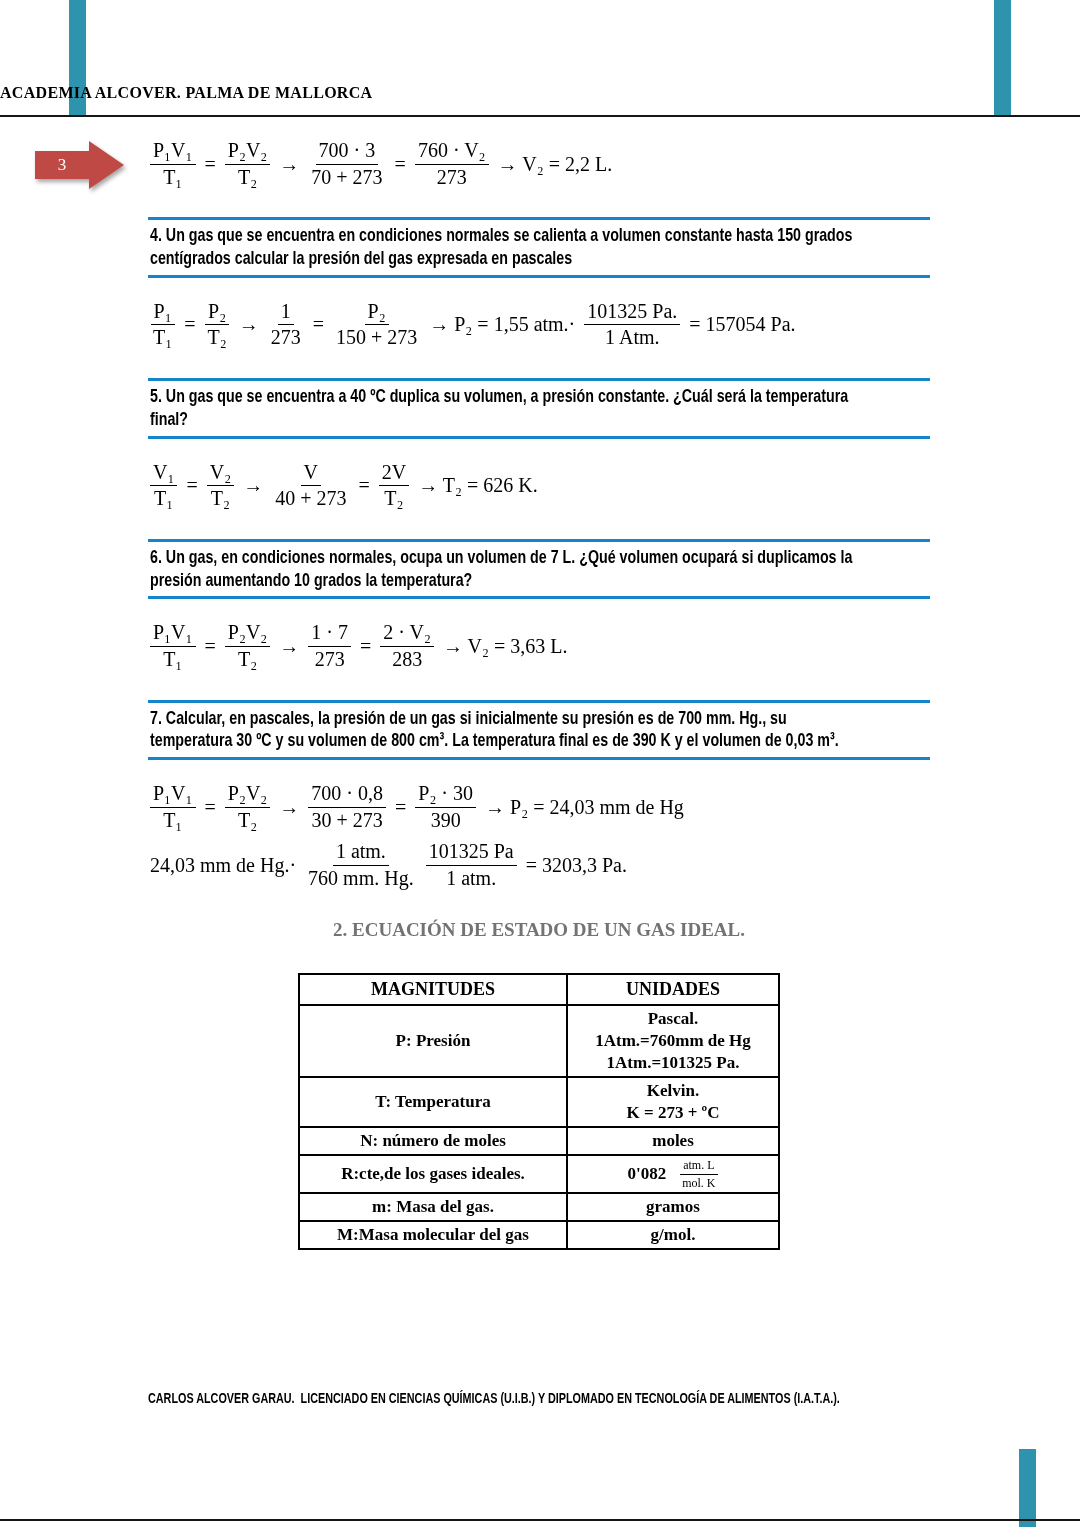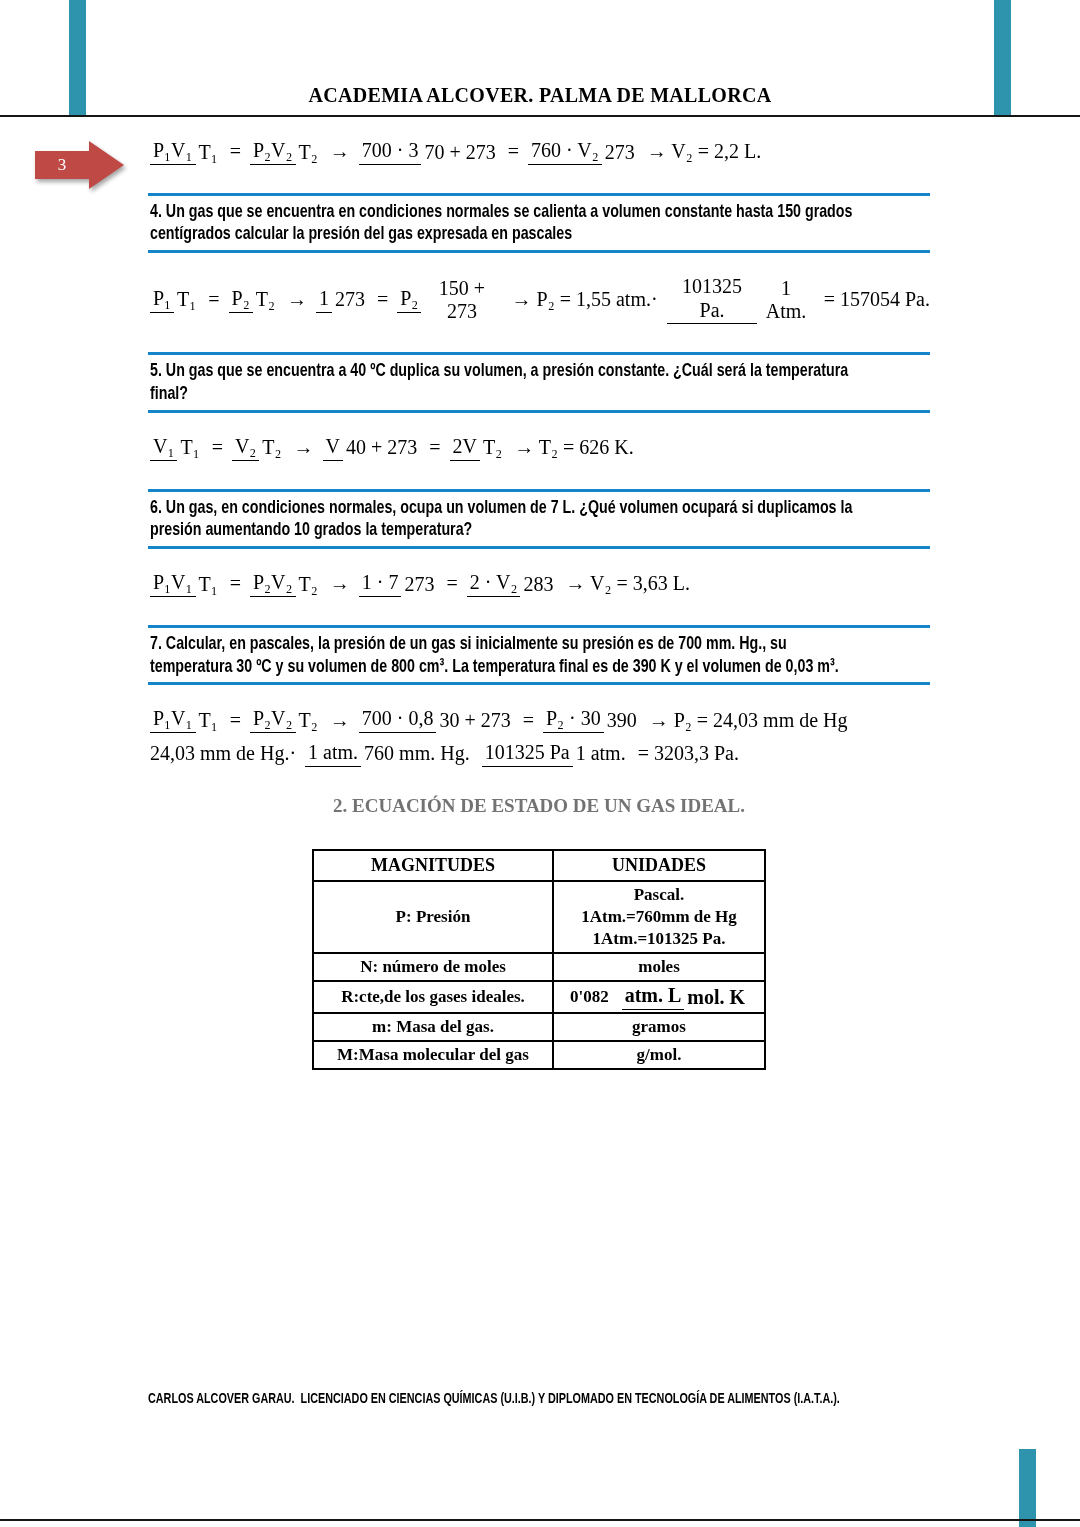--- a/index.html
+++ b/index.html
@@ -9,61 +9,61 @@
 
   
   .bar { position:absolute; background:#2e93ac; }
   .bar-tl { left:69px;  top:0; width:17px; height:117px; }
   .bar-tr { left:994px; top:0; width:17px; height:117px; }
   .bar-br { left:1019px; top:1449px; width:17px; height:78px; }
   .rule { position:absolute; left:0; width:1080px; height:2px; background:#161616; }
   .rule-top { top:115px; }
   .rule-bottom { top:1519px; }
 
-  .header-title { position:absolute; top:84px; left:0; width:100%; text-align:center;
-                  font-weight:bold; font-size:20px; letter-spacing:0.3px; }
+  .header-title { position:absolute; top:84px; left:0; width:100%; text-align:left;
+                  font-weight:bold; font-size:16px; letter-spacing:0.3px; }
 
   
   .page-arrow { position:absolute; left:35px; top:141px; width:90px; height:48px;
                 filter:drop-shadow(2px 3px 2px rgba(0,0,0,0.35)); }
   .arrow-body { position:absolute; left:0; top:10px; width:54px; height:28px; background:#bf4a45;
                 color:#fff; display:flex; align-items:center; justify-content:center; font-size:17px; }
   .arrow-head { position:absolute; left:54px; top:0; width:0; height:0;
                 border-top:24px solid transparent; border-bottom:24px solid transparent;
                 border-left:35px solid #bf4a45; }
 
   .content { position:absolute; left:148px; top:117px; width:782px; }
 
   
   .equation { display:flex; align-items:center; gap:9px; font-size:20px; padding-left:2px; margin-top:22px; }
   .equation .tok { white-space:pre; }
-  .frac { display:inline-flex; flex-direction:row; align-items:center; line-height:1.18; text-align:center; }
+  .frac { display:inline-flex; flex-direction:column; align-items:center; line-height:1.18; text-align:center; }
   .frac .num { border-bottom:1.5px solid #000; padding:0 3px 1px; }
   .frac .den { padding:1px 3px 0; }
   .eq-tight { margin-top:8px; }
 
   
   .statement { border-top:3px solid #1484cb; border-bottom:3px solid #1484cb;
                padding:4px 0 5px 2px; margin-top:28px; }
   .statement .inner { font-family:"Liberation Sans",sans-serif; font-weight:bold; font-size:19px;
                       line-height:1.2; white-space:pre; transform:scaleX(0.75);
                       transform-origin:0 0; width:133.33%; }
 
   .section-heading { margin:28px 0 0 0; text-align:center; color:#737373;
                      font-size:19px; font-weight:bold; }
 
   
   .gas-table { margin:32px auto 0 auto; border-collapse:collapse; font-weight:bold; font-size:17px; }
   .gas-table th, .gas-table td { border:2px solid #000; text-align:center; padding:2px 0; line-height:1.3; }
   .gas-table th { font-size:18px; padding:3px 6px; }
-  .col-m { width:240px;margin-left:40px; }
+  .col-m { width:268px;margin-left:40px; }
   .col-u { width:212px; }
   .pre { white-space:pre-line; }
   .unit-frac { display:inline-flex; align-items:center; gap:13px; }
-  .unit-frac .frac { font-size:20px; font-weight:bold; }
+  .unit-frac .frac { font-size:12px; font-weight:normal; }
 
   
   .footer { position:absolute; left:148px; top:1389px; }
   .footer .inner { font-family:"Liberation Sans",sans-serif; font-weight:bold; font-size:15px;
                    white-space:pre; transform:scaleX(0.72); transform-origin:0 0; }
 </style>
 </head>
 <body>
 
 <div class="page">
@@ -240,20 +240,25 @@
           <th class="col-m">MAGNITUDES</th>
           <th class="col-u">UNIDADES</th>
         </tr>
       </thead>
       <tbody>
         <tr>
           <td>P: Presión</td>
           <td class="pre">Pascal.
 1Atm.=760mm de Hg
 1Atm.=101325 Pa.</td>
+        </tr>
+        <tr>
+          <td>T: Temperatura</td>
+          <td class="pre">Kelvin.
+K = 273 + ºC</td>
         </tr>
         <tr>
           <td>N: número de moles</td>
           <td class="pre">moles</td>
         </tr>
         <tr>
           <td>R:cte,de los gases ideales.</td>
           <td>
             <span class="unit-frac">
               <span>0'082</span>

